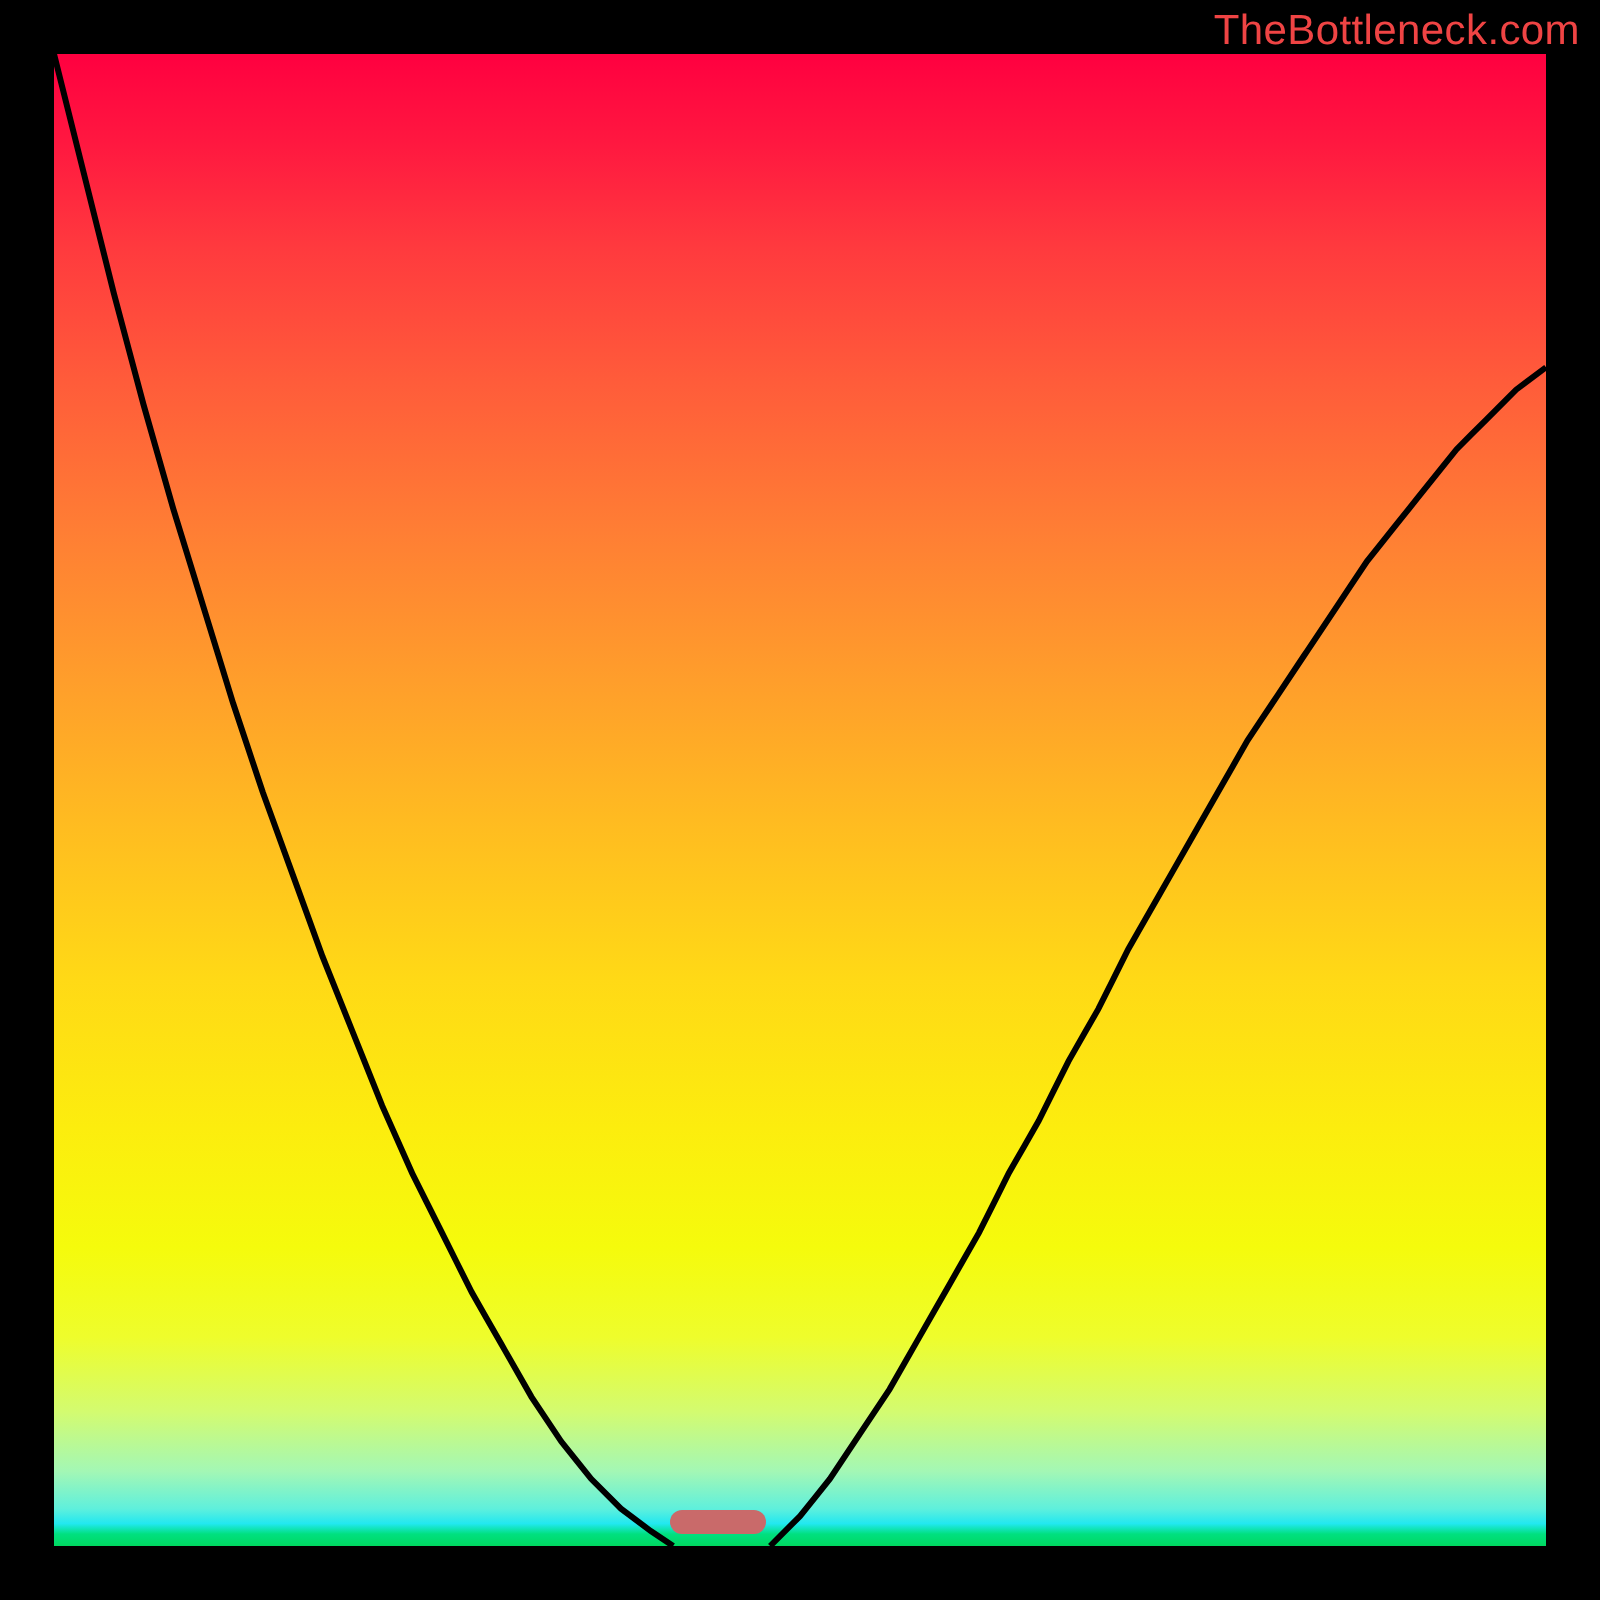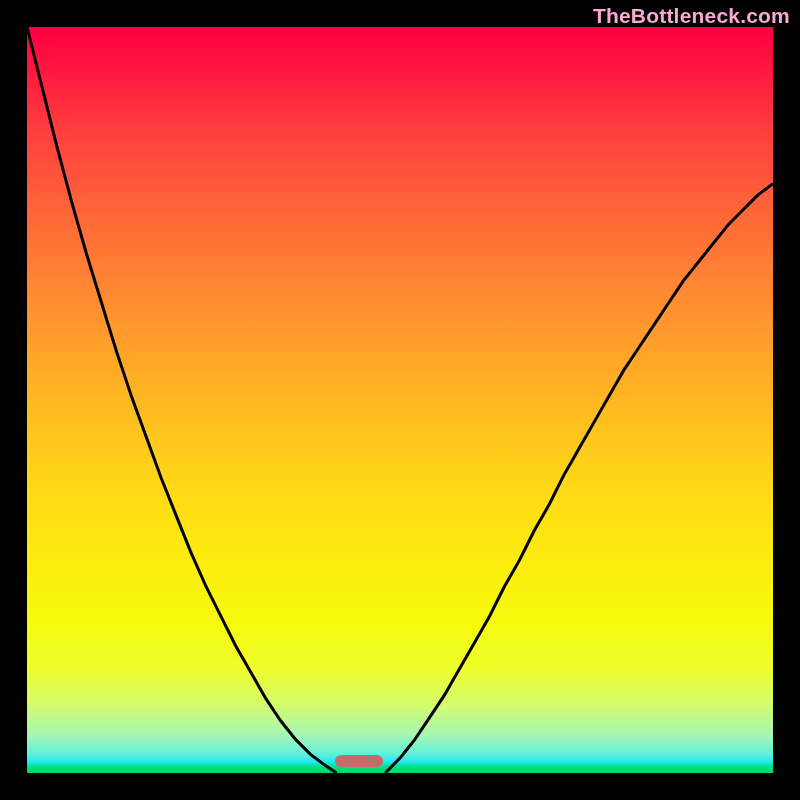--- a/index.html
+++ b/index.html
@@ -56,23 +56,23 @@
   svg.curve {
     position: absolute;
     inset: 0;
     width: 100%;
     height: 100%;
   }
   .watermark {
     position: absolute;
     top: 4px;
     right: 10px;
-    color: #f9a8d4;
+    color: #ef4444;
     font-size: 21px;
-    font-weight: 700;
+    font-weight: 400;
     letter-spacing: 0.2px;
   }
 </style>
 </head>
 <body>
 
 <div class="frame">
   <div class="plot">
     <div class="gradient"></div>
     <div class="marker" id="marker" style="left: 307.725px; width: 48.49px; top: 728.032px; background: rgb(201, 106, 106);"></div>

